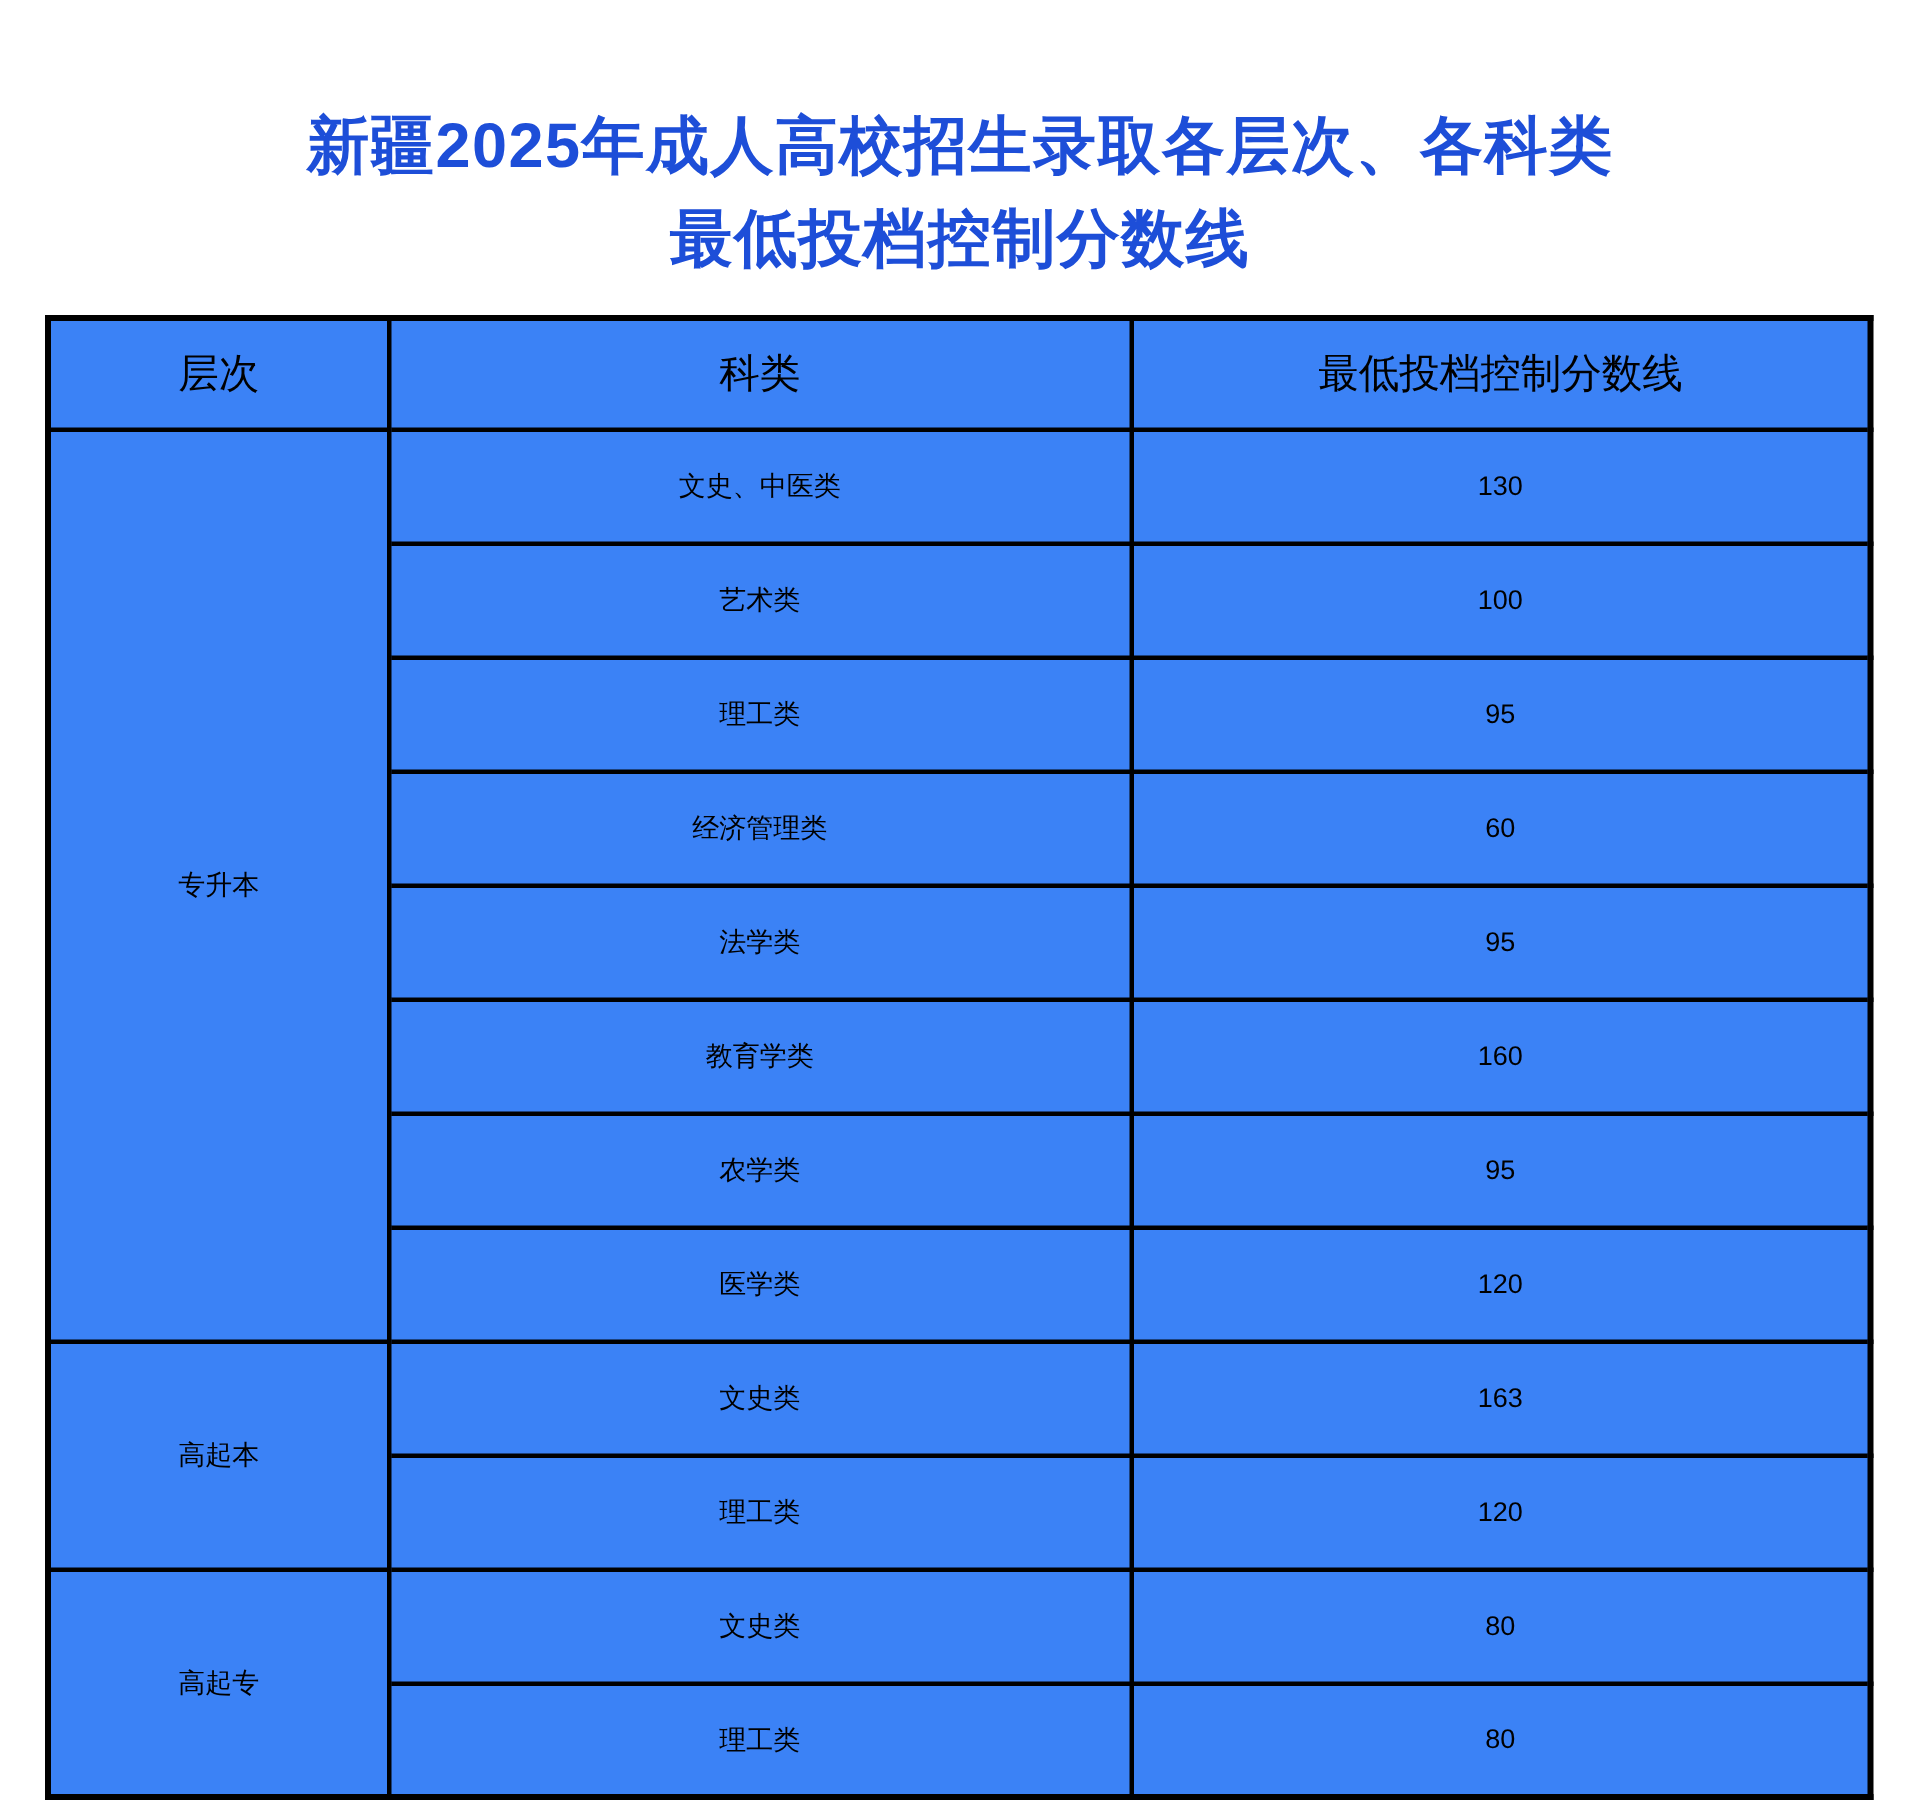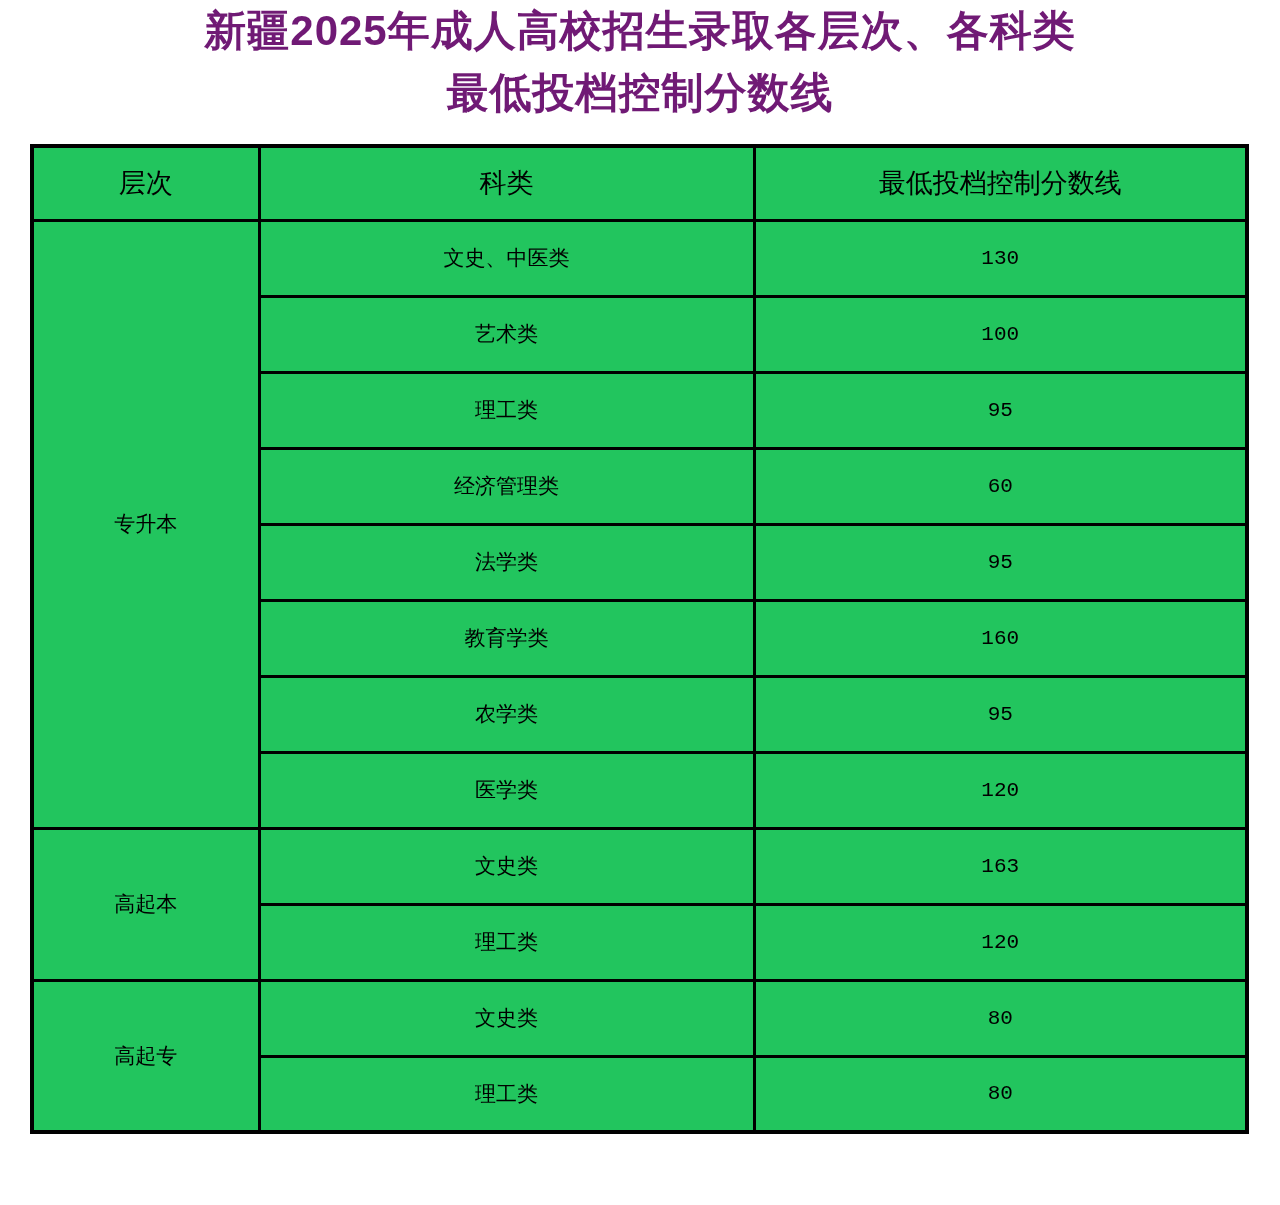--- a/index.html
+++ b/index.html
@@ -11,60 +11,61 @@
     font-family: "Liberation Sans", sans-serif;
   }
   .page {
     position: relative;
     width: 1280px;
     height: 1205px;
     background: #ffffff;
     overflow: hidden;
   }
   .title {
-    margin: 0;
+    margin: 16px;
+    padding-top: 50px;
     text-align: center;
     font-size: 42px;
     font-weight: 700;
     line-height: 62px;
     letter-spacing: 1px;
-    color: #701a75;
+    color: #1d4ed8;
   }
   .title-line { display: block; }
   table.score-table {
     border-collapse: collapse;
     table-layout: fixed;
     margin-left: 30px;
     margin-top: 20px;
     width: 1215px;
     border: 4px solid #000000;
   }
   table.score-table th,
   table.score-table td {
     border: 3px solid #000000;
     text-align: center;
     vertical-align: middle;
     padding: 0;
-    background: #22c55e;
+    background: #3b82f6;
   }
   table.score-table th {
     height: 74px;
     font-size: 27px;
     font-weight: 400;
   }
   table.score-table td {
     height: 76px;
-    font-size: 21px;
+    font-size: 18px;
     font-weight: 400;
   }
   .col-level    { width: 227px; }
   .col-category { width: 495px; }
   .col-score    { width: 493px; }
   td.score-cell {
-    font-family: Liberation Mono, monospace;
+    font-family: Liberation Sans, sans-serif;
     font-size: 30px;
   }
   td.level-cell { font-size: 27px; }
 </style>
 </head>
 <body>
 
 <div class="page">
   <h1 class="title">
     <span class="title-line">新疆2025年成人高校招生录取各层次、各科类</span>

